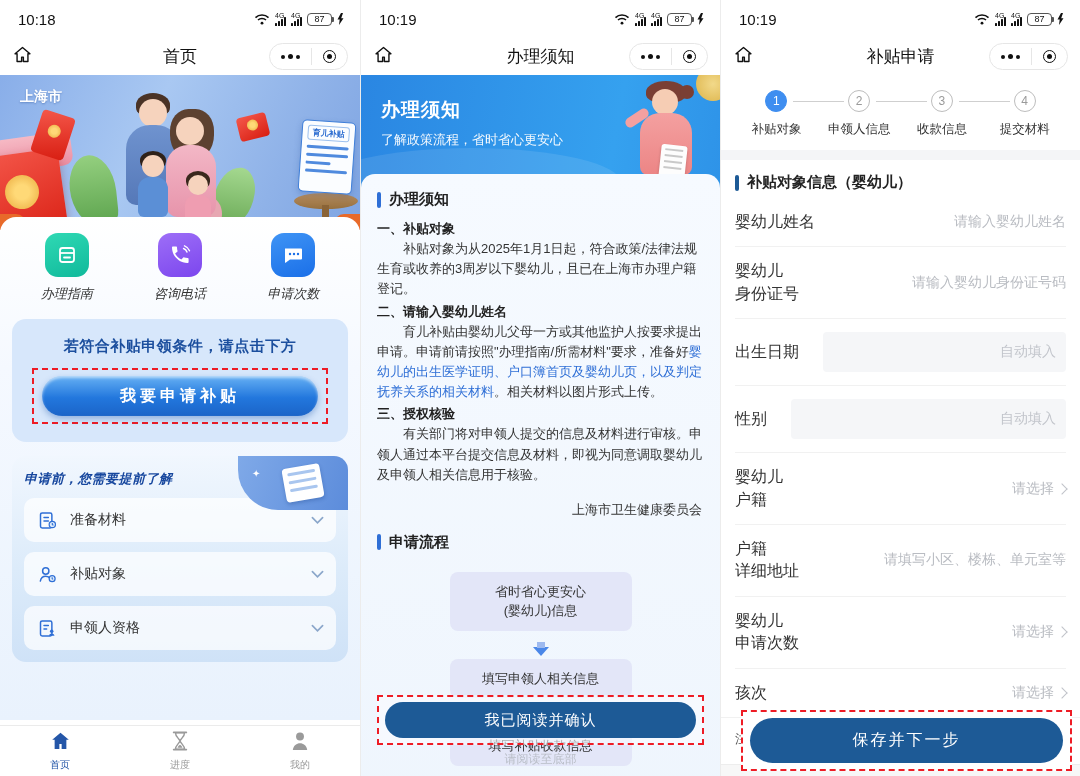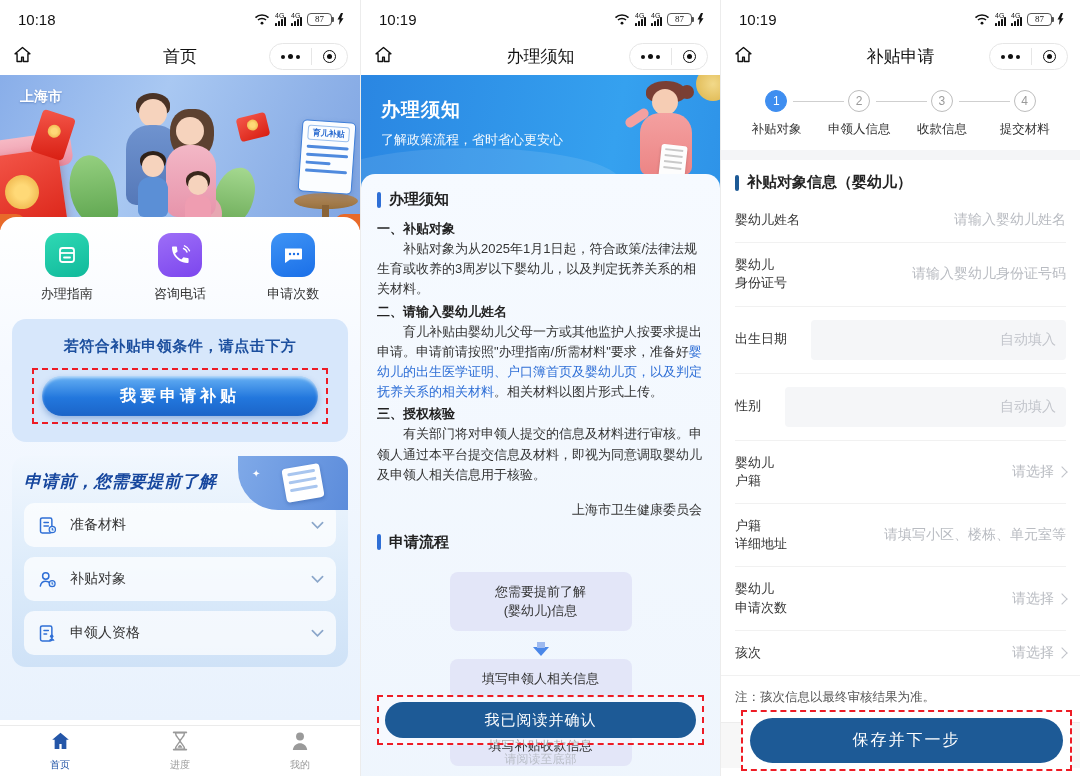--- a/index.html
+++ b/index.html
@@ -11,21 +11,21 @@
 
   
   .statusbar { height:38px; display:flex; align-items:center; justify-content:space-between;
                padding:0 16px 0 18px; background:#fff; font-size:15px; position:relative; z-index:5; }
   .st-right { display:flex; align-items:center; gap:5px; }
   .sig { display:flex; align-items:flex-end; gap:1px; position:relative; padding-top:4px; }
   .sig .g4 { font-size:7px; position:absolute; top:-1px; left:0; color:#111; letter-spacing:0; }
   .bars { display:flex; align-items:flex-end; gap:1px; }
   .bars i { display:block; width:2px; background:#111; border-radius:0.5px; }
   .battery { width:25px; height:13px; border:1px solid #555; border-radius:4px; display:flex;
-             align-items:center; justify-content:center; font-size:9px; color:#111; position:relative;font-family:Liberation Serif, serif; }
+             align-items:center; justify-content:center; font-size:9px; color:#111; position:relative; }
   .battery:after { content:""; position:absolute; right:-3px; top:3px; width:2px; height:5px;
                    background:#555; border-radius:0 1px 1px 0; }
 
   
   .navbar { height:37px; display:flex; align-items:center; padding:0 12px; background:#fff;
             position:relative; z-index:5; }
   .nav-title { position:absolute; left:60px; right:60px; text-align:center; font-size:17px; color:#111; }
   .capsule { margin-left:auto; display:flex; align-items:center; height:27px; border:1px solid #e6e6e6;
              border-radius:14px; background:#fff; overflow:hidden; }
   .cap-more { padding:0 11px; display:flex; align-items:center; gap:3px; height:100%; }
@@ -73,38 +73,38 @@
   .table:after { content:""; position:absolute; left:28px; top:12px; width:7px; height:26px; background:#8a6336; }
   .doc-card { position:absolute; left:300px; top:46px; width:54px; height:72px; background:#fbfdff; border:1.5px solid #3f7fd9; border-radius:5px; transform:rotate(4deg); box-shadow:0 3px 6px rgba(40,80,150,.25); padding:4px 5px; }
   .doc-card .ttl { display:block; font-size:8px; color:#2a6bd0; font-weight:bold; text-align:center; border:1px solid #9cc0ee; border-radius:3px; padding:1px 0; }
   .doc-card i { display:block; height:3px; background:#4f8ade; border-radius:2px; margin-top:5px; }
   .doc-card i.short { width:60%; }
   .hero-corner { position:absolute; bottom:-6px; width:26px; height:22px; background:#e86a2a; }
   .hc-l { left:0; border-radius:0 10px 0 0; } .hc-r { right:0; border-radius:10px 0 0 0; }
 
   .card1 { position:relative; margin-top:-13px; background:linear-gradient(180deg,#ffffff 0%,#f5f9ff 30%,#e9f2fd 100%);
            border-radius:16px 16px 0 0; padding:16px 10px 0; height:503px; }
-  .quick { display:flex; }
+  .quick { display:flex;font-style:italic; }
   .quick-item { flex:1; display:flex; flex-direction:column; align-items:center; gap:8px; }
   .tile { width:44px; height:44px; border-radius:13px; display:flex; align-items:center; justify-content:center; }
   .tile-guide { background:linear-gradient(160deg,#2fd9b4,#10b99b); }
   .tile-phone { background:linear-gradient(160deg,#9d6ef7,#7c46ee); }
   .tile-msg { background:linear-gradient(160deg,#3f94f5,#1a6fe8); }
   .quick-label { font-size:13px; color:#333; }
 
   .apply-panel { margin:16px 2px 0; background:#d7e7fb; border-radius:14px; padding:18px 20px 18px; text-align:center; }
   .apply-hint { font-size:15px; font-weight:bold; color:#1c4f9e; letter-spacing:0.5px; }
   .dash-wrap { border:2px dashed #ee1c25; padding:6px 8px; margin-top:12px; }
   .btn-apply { height:40px; border-radius:22px; display:flex; align-items:center; justify-content:center;
                background:linear-gradient(180deg,#66b0f4 0%,#2277dd 55%,#1b64c8 100%);
                box-shadow:0 3px 6px rgba(20,80,170,.35), inset 0 2px 3px rgba(255,255,255,.55);
                color:#fff; font-size:16px; font-weight:bold; letter-spacing:4px; }
   .know-panel { margin:14px 2px 0; border-radius:14px; padding:14px 12px 12px; position:relative; overflow:hidden;
                 background:linear-gradient(180deg,#f1f7fe 0%,#dcebfa 55%,#cfe2f7 100%); }
-  .know-title { font-size:17px; font-weight:bold; font-style:italic; color:#17479e; letter-spacing:0.5px; position:relative; z-index:1; }
+  .know-title { font-size:13px; font-weight:bold; font-style:italic; color:#17479e; letter-spacing:0.5px; position:relative; z-index:1; }
   .know-art { position:absolute; right:0; top:0; width:110px; height:54px; background:linear-gradient(110deg,#7fa9e8,#5c8cdb); border-radius:0 0 0 40px; }
   .know-art .paper { position:absolute; right:26px; top:10px; width:38px; height:34px; background:#fff; border-radius:4px; transform:rotate(-10deg); box-shadow:0 2px 4px rgba(20,60,130,.3); }
   .know-art .paper i { display:block; height:3px; background:#a9c6ef; border-radius:2px; margin:5px 5px 0; }
   .know-art .spark { position:absolute; left:14px; top:12px; color:#fff; font-size:10px; }
   .know-row { background:rgba(255,255,255,.72); border-radius:10px; height:44px; display:flex; align-items:center;
               padding:0 12px; margin-top:10px; }
   .know-ic { width:22px; height:22px; margin-right:12px; display:flex; align-items:center; justify-content:center; }
   .know-label { font-size:14px; color:#333; flex:1; }
 
   .tabbar { position:absolute; left:0; right:0; bottom:0; height:51px; background:#fff; border-top:1px solid #ebebeb;
@@ -161,21 +161,21 @@
   .step-circle { width:22px; height:22px; border-radius:50%; border:1px solid #bdbdbd; color:#9a9a9a;
                  font-size:12px; display:flex; align-items:center; justify-content:center; background:#fff; z-index:1; }
   .step.active .step-circle { background:#3f8ef0; border-color:#3f8ef0; color:#fff; }
   .step-label { font-size:12.5px; color:#333; }
   .gray-band { height:10px; background:#f4f5f7; }
   .sec3 { padding:13px 14px 6px; background:#fff; }
   .sec3 .sec-bar { background:#1d5a96; }
   .form { padding:0 14px; background:#fff; }
   .frow { display:flex; align-items:center; justify-content:space-between; padding:13px 0; border-bottom:1px solid #f1f1f1; }
   .frow:last-child { border-bottom:none; }
-  .flabel { font-size:13px; color:#333; white-space:pre-line; line-height:1.4; flex:0 0 auto; }
+  .flabel { font-size:16px; color:#333; white-space:pre-line; line-height:1.4; flex:0 0 auto; }
   .fvalue { font-size:14px; color:#b9bcc2; text-align:left; display:flex; align-items:center; gap:4px; justify-content:flex-end; flex:1; margin-left:16px; }
   .fauto { flex:1; margin-left:24px; height:40px; background:#f5f6f8; border-radius:4px; display:flex;
            align-items:center; justify-content:flex-end; padding-right:10px; font-size:14px; color:#c2c5cb; }
   .chev-r { width:8px; height:8px; border-top:1.6px solid #c0c3c9; border-right:1.6px solid #c0c3c9;
             transform:rotate(45deg); flex:0 0 auto; }
   .note-row { padding:13px 14px 16px; background:#fff; border-top:1px solid #f1f1f1; font-size:12.5px; color:#555; }
   .gray-fill { height:46px; background:#f7f7f7; border-top:1px solid #ededed; }
   .footer3 { position:absolute; left:20px; right:8px; bottom:5px; background:#fff; z-index:3; }
   .dash-wrap3 { border:2px dashed #ee1c25; padding:6px 7px; }
   .btn-dark-lg { height:45px; border-radius:24px; background:#1d5a96; color:#fff; font-size:16px;
@@ -478,35 +478,35 @@
       </div>
     </div>
 
     <div class="card2">
       <div class="sec-head">
         <span class="sec-bar"></span>
         <span class="sec-title">办理须知</span>
       </div>
       <div class="notice-body">
         <h4>一、补贴对象</h4>
-        <p>补贴对象为从2025年1月1日起，符合政策/法律法规生育或收养的3周岁以下婴幼儿，以及判定抚养关系的相关材料。</p>
+        <p>补贴对象为从2025年1月1日起，符合政策/法律法规生育或收养的3周岁以下婴幼儿，且已在上海市办理户籍登记。</p>
         <h4>二、请输入婴幼儿姓名</h4>
         <p><span>育儿补贴由婴幼儿父母一方或其他监护人按要求提出申请。申请前请按照"办理指南/所需材料"要求，准备好</span><span class="blue-link">婴幼儿的出生医学证明、户口簿首页及婴幼儿页，以及判定抚养关系的相关材料</span><span>。相关材料以图片形式上传。</span></p>
         <h4>三、授权核验</h4>
         <p>有关部门将对申领人提交的信息及材料进行审核。申领人通过本平台提交信息及材料，即视为同意调取婴幼儿及申领人相关信息用于核验。</p>
       </div>
       <div class="signature">上海市卫生健康委员会</div>
 
       <div class="sec-head">
         <span class="sec-bar"></span>
         <span class="sec-title">申请流程</span>
       </div>
       <div class="flow">
         <div class="flow-gap"></div>
-        <div class="flow-box">您需要提前了解
+        <div class="flow-box">省时省心更安心
 (婴幼儿)信息</div>
         <div class="flow-arrow" style="margin-top:16px"></div>
         <div class="flow-box">填写申领人相关信息</div>
         <div class="flow-arrow" style="margin-top:16px"></div>
         <div class="flow-box">填写补贴收款信息</div>
 
       </div>
     </div>
 
     <div class="footer2">

